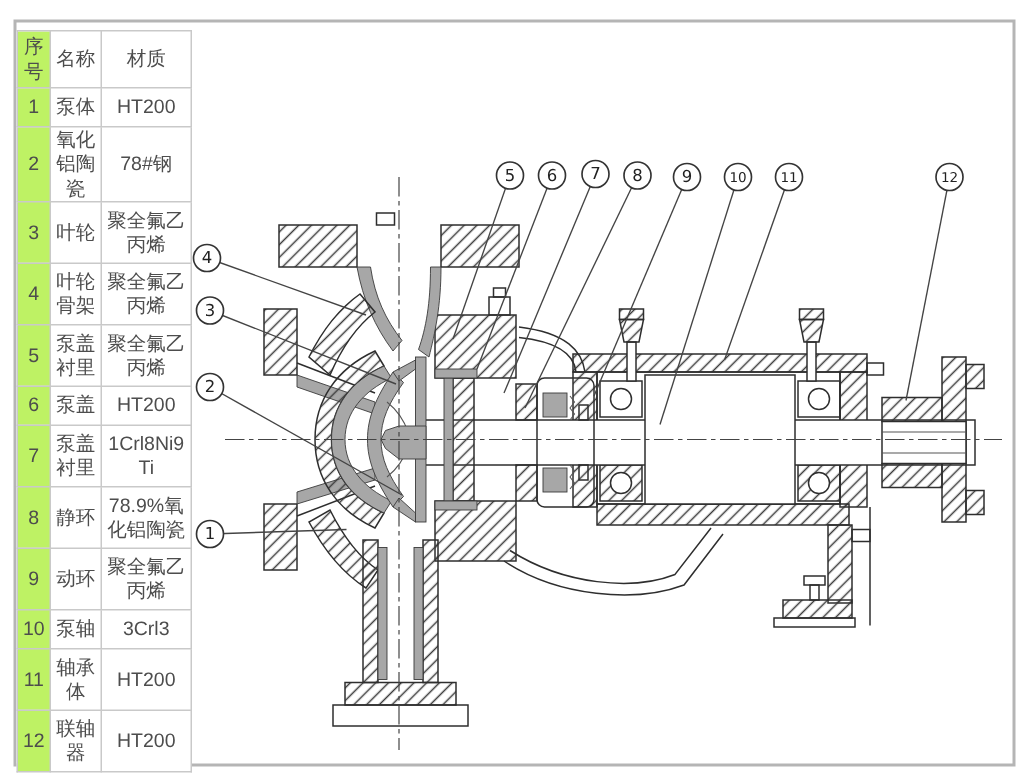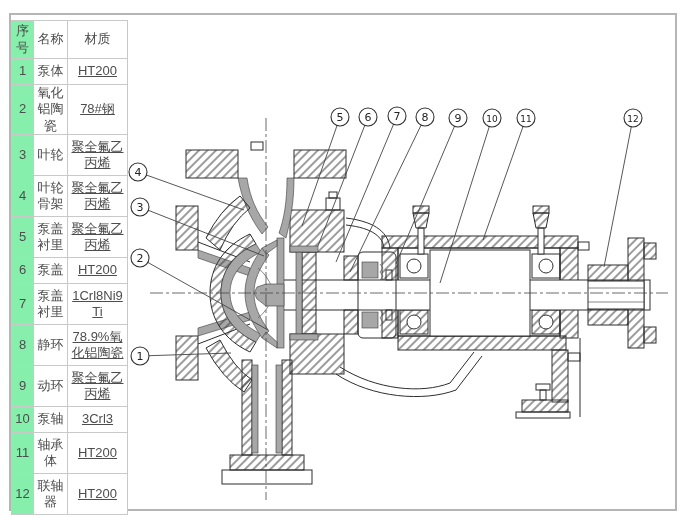--- a/index.html
+++ b/index.html
@@ -4,22 +4,22 @@
 <style>
   html,body{margin:0;padding:0;background:#ffffff;}
   body{width:684px;height:518px;position:relative;font-family:"Liberation Sans",sans-serif;overflow:hidden;}
   .frame{position:absolute;left:9px;top:13px;width:664px;height:494px;border:2px solid #b5b5b5;background:#ffffff;}
   
   table.parts{position:absolute;left:11px;top:20px;border-collapse:collapse;table-layout:fixed;background:#fff;}
   table.parts td,table.parts th{border:1px solid #c9c9c9;font-size:13px;font-weight:normal;
     text-align:center;vertical-align:middle;color:#4d4d4d;line-height:1.25;padding:0 3px;}
   col.c-no{width:22px;} col.c-name{width:34px;} col.c-mat{width:60px;}
   tr.hd{height:38px;} tr.h1{height:26px;} tr.h2{height:41px;}
-  td.no,th.no{background:#86efac;color:#eef5f9;}
-  td.mat{word-break:break-all;text-decoration:underline;}
+  td.no,th.no{background:#bef264;color:#eef5f9;}
+  td.mat{word-break:break-all;}
   
   svg.draw{position:absolute;left:0;top:0;}
   .ln{stroke:#2e2e2e;stroke-width:1;fill:none;}
   .thin{stroke:#555;stroke-width:.7;fill:none;}
   .hatch{fill:url(#hx);stroke:#2e2e2e;stroke-width:1;}
   .liner{fill:#a7a7a7;stroke:#3a3a3a;stroke-width:.6;}
   .white{fill:#ffffff;stroke:#2e2e2e;stroke-width:1;}
   .center{stroke:#444;stroke-width:.8;fill:none;stroke-dasharray:13 3 3 3;}
   .leader{stroke:#444;stroke-width:.9;fill:none;}
   .cbub{fill:#ffffff;stroke:#333;stroke-width:1.1;}

